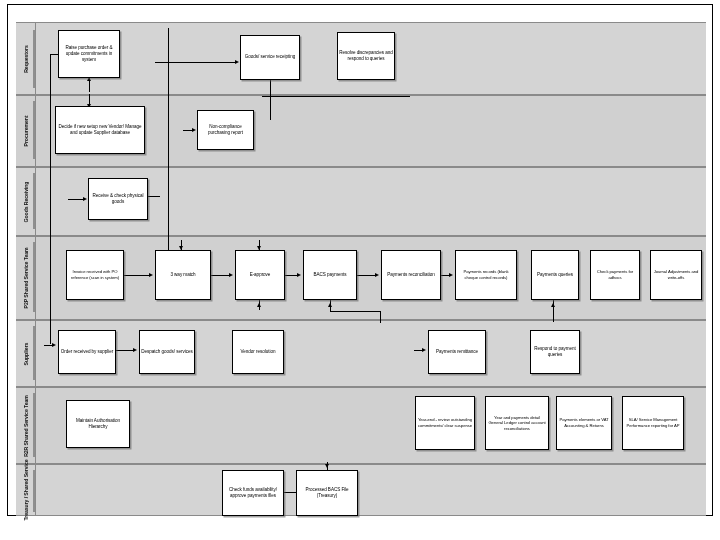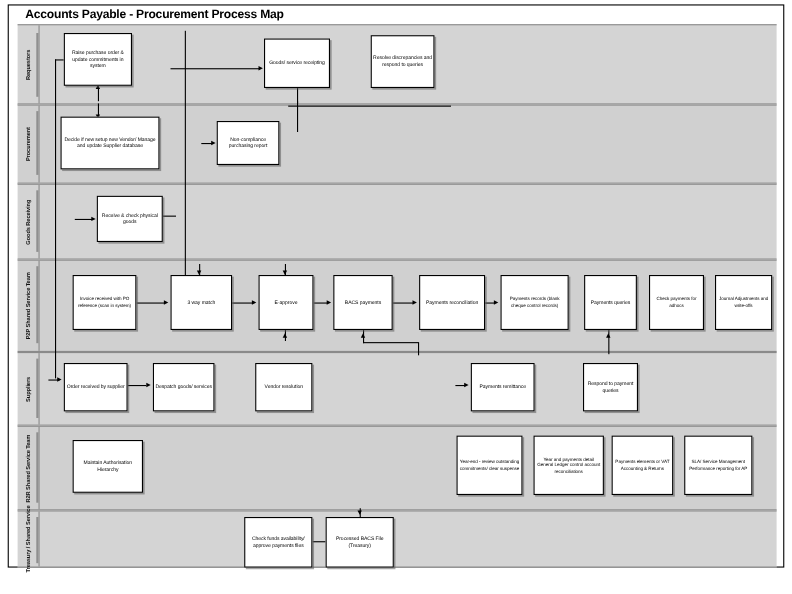--- a/index.html
+++ b/index.html
@@ -132,21 +132,20 @@
     background: #8f8f8f;
     z-index: 8;
   }
 </style>
 </head>
 <body>
 
 <div id="page">
   <div id="canvas"></div>
 
-  <div id="title">Accounts Payable - Procurement Process Map</div>
 
   <div class="lane" style="top:22px; height:73px;">
     <div class="lane-label-cell">
       <div class="lane-label">Requestors</div>
     </div>
   </div>
 
   <div class="lane alt" style="top:95px; height:72px;">
     <div class="lane-label-cell">
       <div class="lane-label">Procurement</div>

